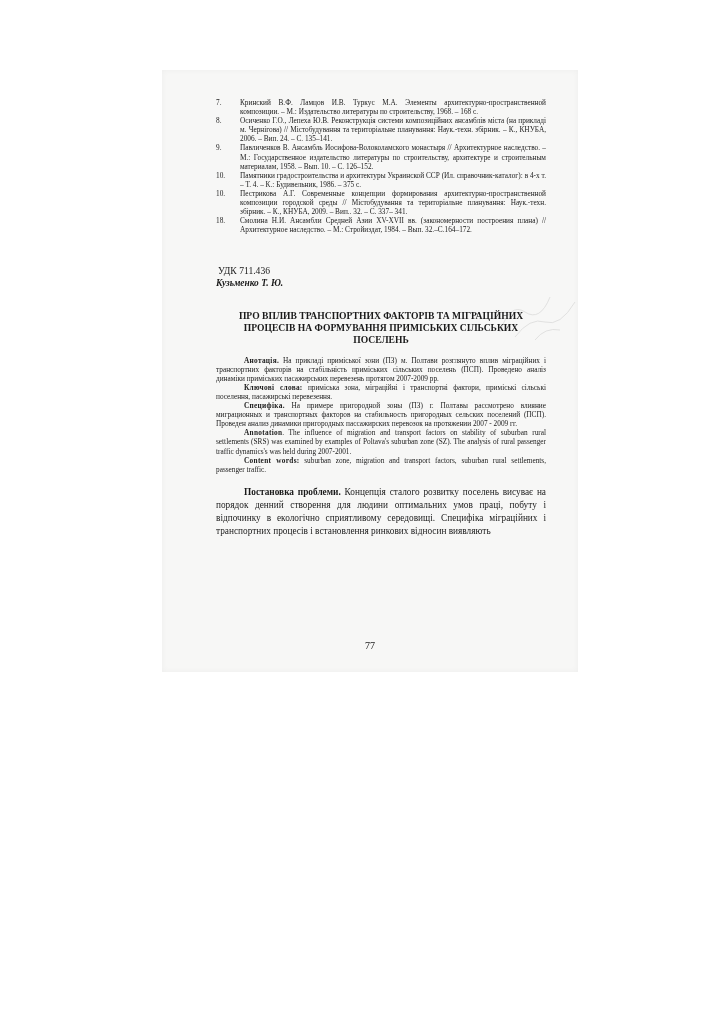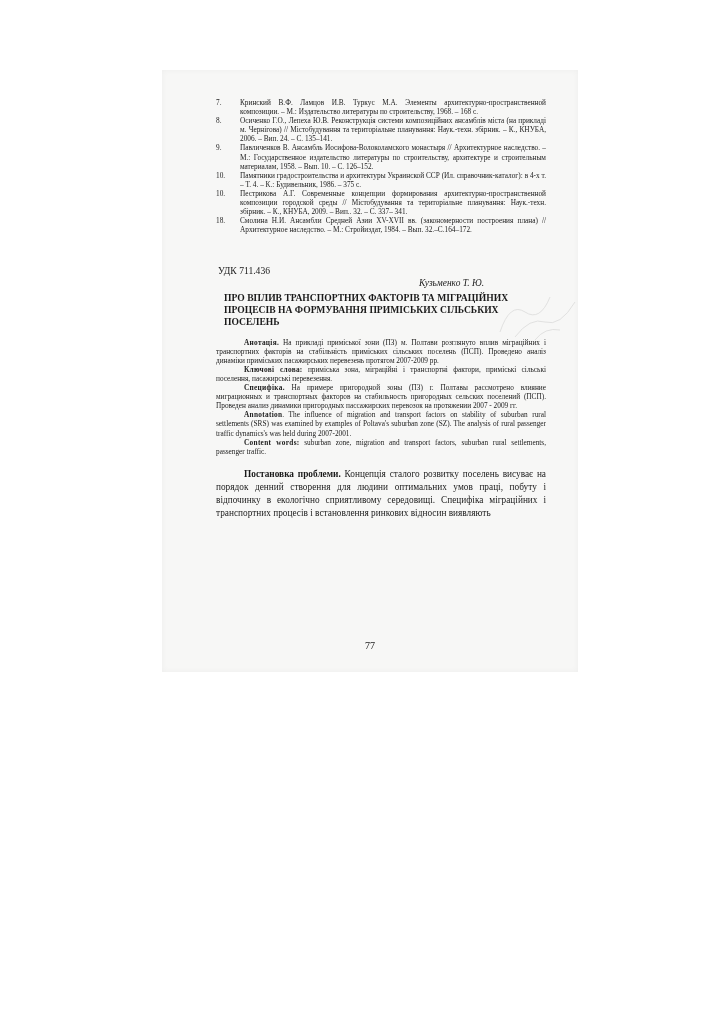--- a/index.html
+++ b/index.html
@@ -5,22 +5,22 @@
   html, body { margin:0; padding:0; }
   body { width:724px; height:1024px; background:#ffffff; position:relative; overflow:hidden;
          font-family:"Liberation Serif", "DejaVu Serif", serif; color:#1a1a1a; }
   .page { position:absolute; left:162px; top:70px; width:416px; height:602px;
           background:#f7f7f6; box-shadow: inset 0 0 6px rgba(0,0,0,0.04); }
   .content { position:absolute; left:54px; top:28px; width:330px; font-size:7.3px; line-height:9.1px; }
   .ref { display:flex; margin:0; text-align:justify; }
   .ref .num { width:24px; flex:0 0 24px; }
   .ref .txt { flex:1; }
   .udc { margin-top:32px; font-size:9.6px; padding-left:2px; }
-  .author { text-align:right; font-style:italic; font-weight:normal; font-size:9.4px; margin-top:3px; padding-right:62px; }
-  .title { font-weight:bold; font-size:9.6px; line-height:12px; margin-top:4px; padding:0 8px; }
+  .author { font-style:italic; font-weight:bold; font-size:9.4px; margin-top:3px; padding-right:62px; }
+  .title { text-align:center; font-weight:bold; font-size:9.6px; line-height:12px; margin-top:22px; padding:0 8px; }
   .abs { text-align:justify; text-indent:28px; margin:0; }
   .abs .lead { font-weight:bold; letter-spacing:0.3px; }
   .abs-block { margin-top:10px; }
   .intro { margin-top:12px; font-size:9.3px; line-height:13px; text-align:justify; text-indent:28px; }
   .intro .lead { font-weight:bold; }
   .pagenum { position:absolute; left:0; width:416px; top:570px; text-align:center; font-size:10px; }
   .scribble { position:absolute; left:490px; top:282px; width:90px; height:60px; opacity:0.25; }
 </style>
 </head>
 <body>

